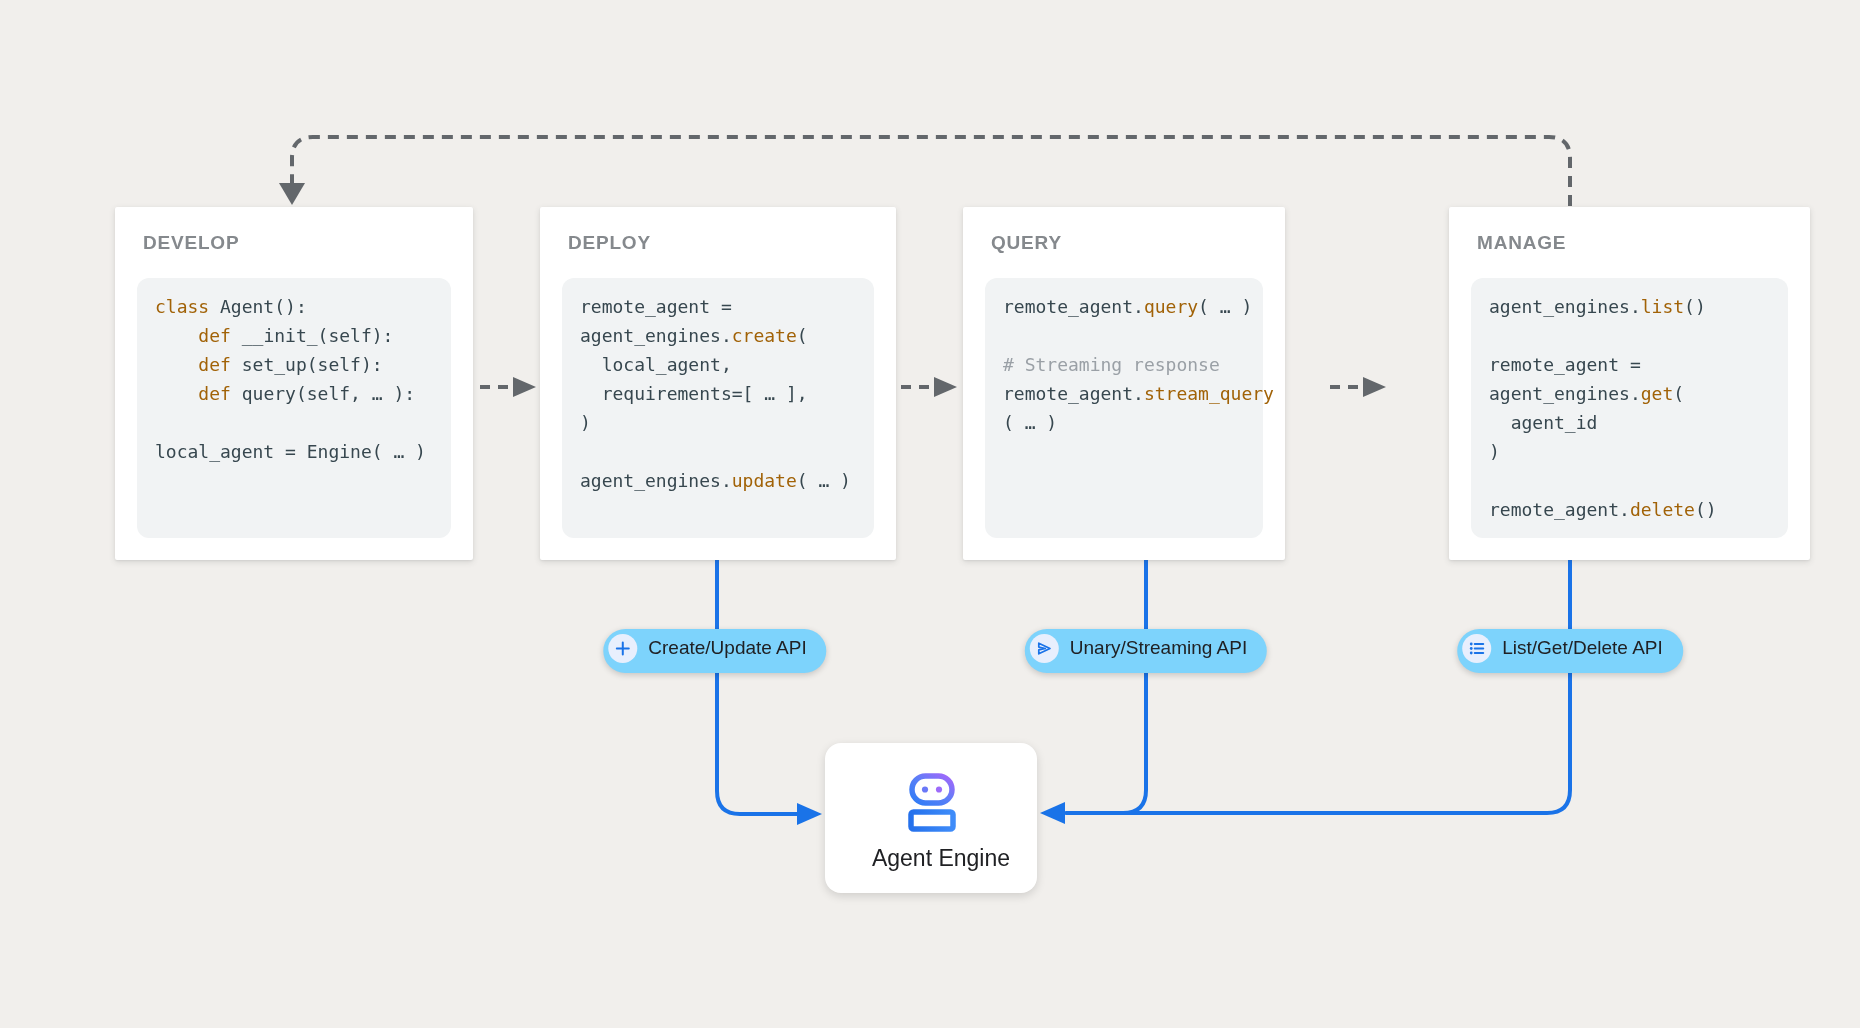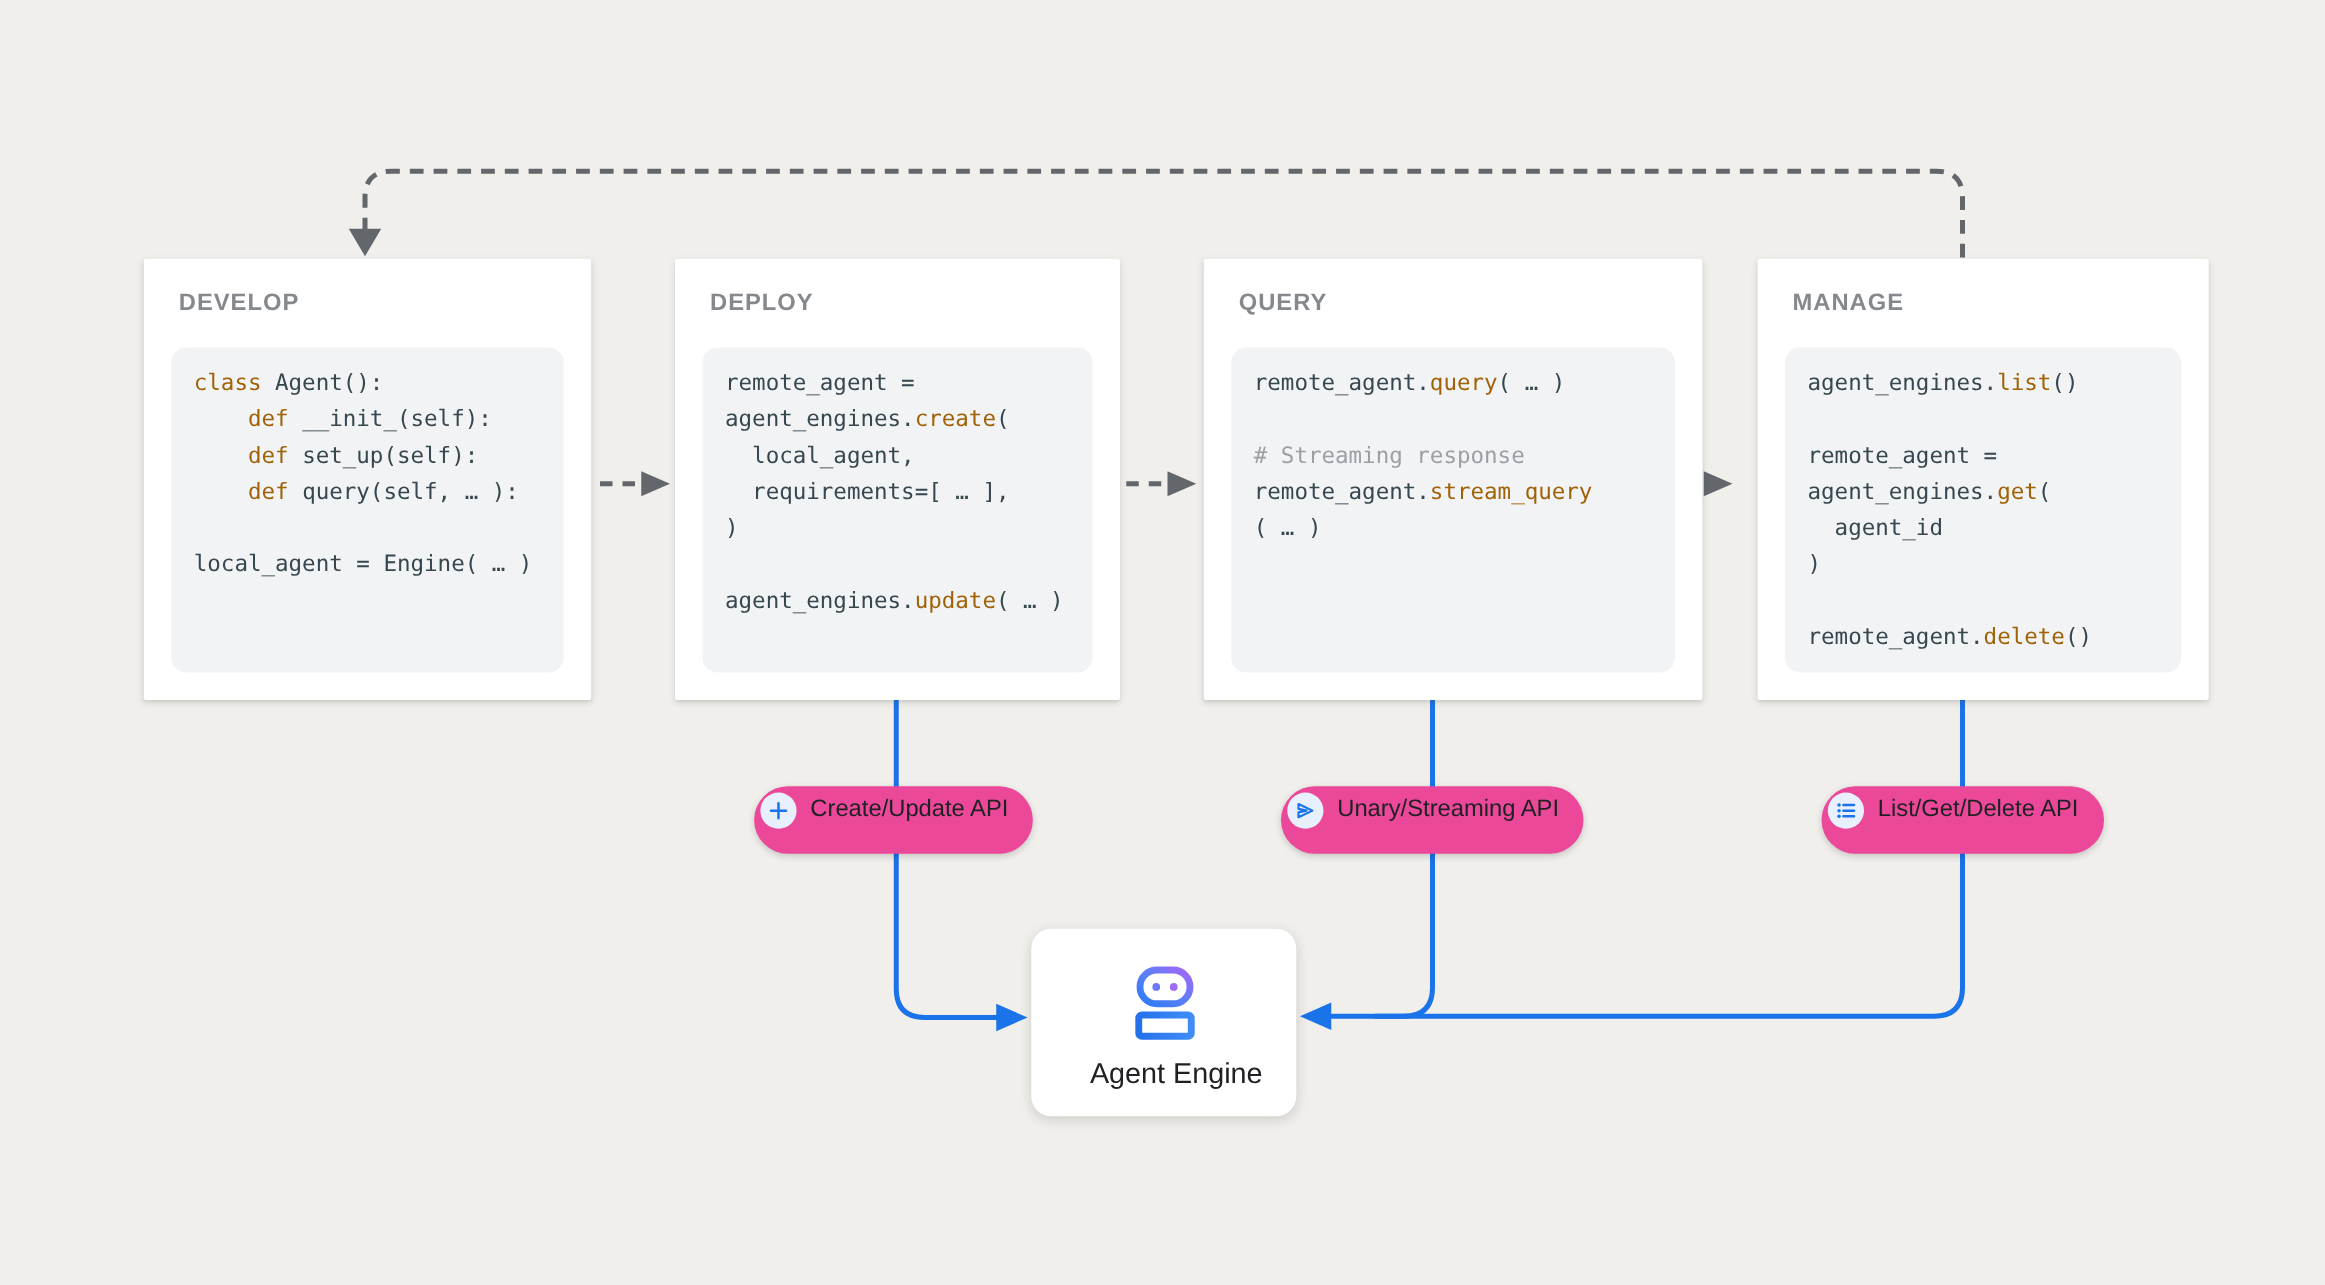--- a/index.html
+++ b/index.html
@@ -50,23 +50,23 @@
   .seg-comment{color:#9aa0a6;}
 
   
   .api-pill{
     position:absolute;
     transform:translateX(-50%);
     height:38px;
     display:flex;
     align-items:center;
     gap:11px;
-    background:#ec4899;
+    background:#7dd3fc;
     border-radius:999px;
-    padding:0 20px 16px 5px;
+    padding:0 20px 6px 5px;
     box-shadow:0 2px 6px rgba(0,0,0,.18);
     z-index:2;
     white-space:nowrap;
   }
   .pill-icon-circle{
     width:29px;height:29px;border-radius:50%;
     background:#e8effd;
     display:flex;align-items:center;justify-content:center;
     flex:0 0 auto;
   }
@@ -154,32 +154,32 @@
         <div class="code-line"><span class="seg-code">remote_agent =</span></div>
         <div class="code-line"><span class="seg-code">agent_engines.</span><span class="seg-kw">create</span><span class="seg-code">(</span></div>
         <div class="code-line"><span class="seg-code">  local_agent,</span></div>
         <div class="code-line"><span class="seg-code">  requirements=[ … ],</span></div>
         <div class="code-line"><span class="seg-code">)</span></div>
         <div class="code-line">&nbsp;</div>
         <div class="code-line"><span class="seg-code">agent_engines.</span><span class="seg-kw">update</span><span class="seg-code">( … )</span></div>
       </div>
   </section>
 
-  <section class="stage-card" style="left:963px;top:207px;width:399px;height:353px;">
+  <section class="stage-card" style="left:963px;top:207px;width:322px;height:353px;">
     <h2 class="stage-title">QUERY</h2>
     <div class="code-block">
         <div class="code-line"><span class="seg-code">remote_agent.</span><span class="seg-kw">query</span><span class="seg-code">( … )</span></div>
         <div class="code-line">&nbsp;</div>
         <div class="code-line"><span class="seg-comment"># Streaming response</span></div>
         <div class="code-line"><span class="seg-code">remote_agent.</span><span class="seg-kw">stream_query</span></div>
         <div class="code-line"><span class="seg-code">( … )</span></div>
       </div>
   </section>
 
-  <section class="stage-card" style="left:1406px;top:207px;width:361px;height:353px;">
+  <section class="stage-card" style="left:1449px;top:207px;width:361px;height:353px;">
     <h2 class="stage-title">MANAGE</h2>
     <div class="code-block">
         <div class="code-line"><span class="seg-code">agent_engines.</span><span class="seg-kw">list</span><span class="seg-code">()</span></div>
         <div class="code-line">&nbsp;</div>
         <div class="code-line"><span class="seg-code">remote_agent =</span></div>
         <div class="code-line"><span class="seg-code">agent_engines.</span><span class="seg-kw">get</span><span class="seg-code">(</span></div>
         <div class="code-line"><span class="seg-code">  agent_id</span></div>
         <div class="code-line"><span class="seg-code">)</span></div>
         <div class="code-line">&nbsp;</div>
         <div class="code-line"><span class="seg-code">remote_agent.</span><span class="seg-kw">delete</span><span class="seg-code">()</span></div>

